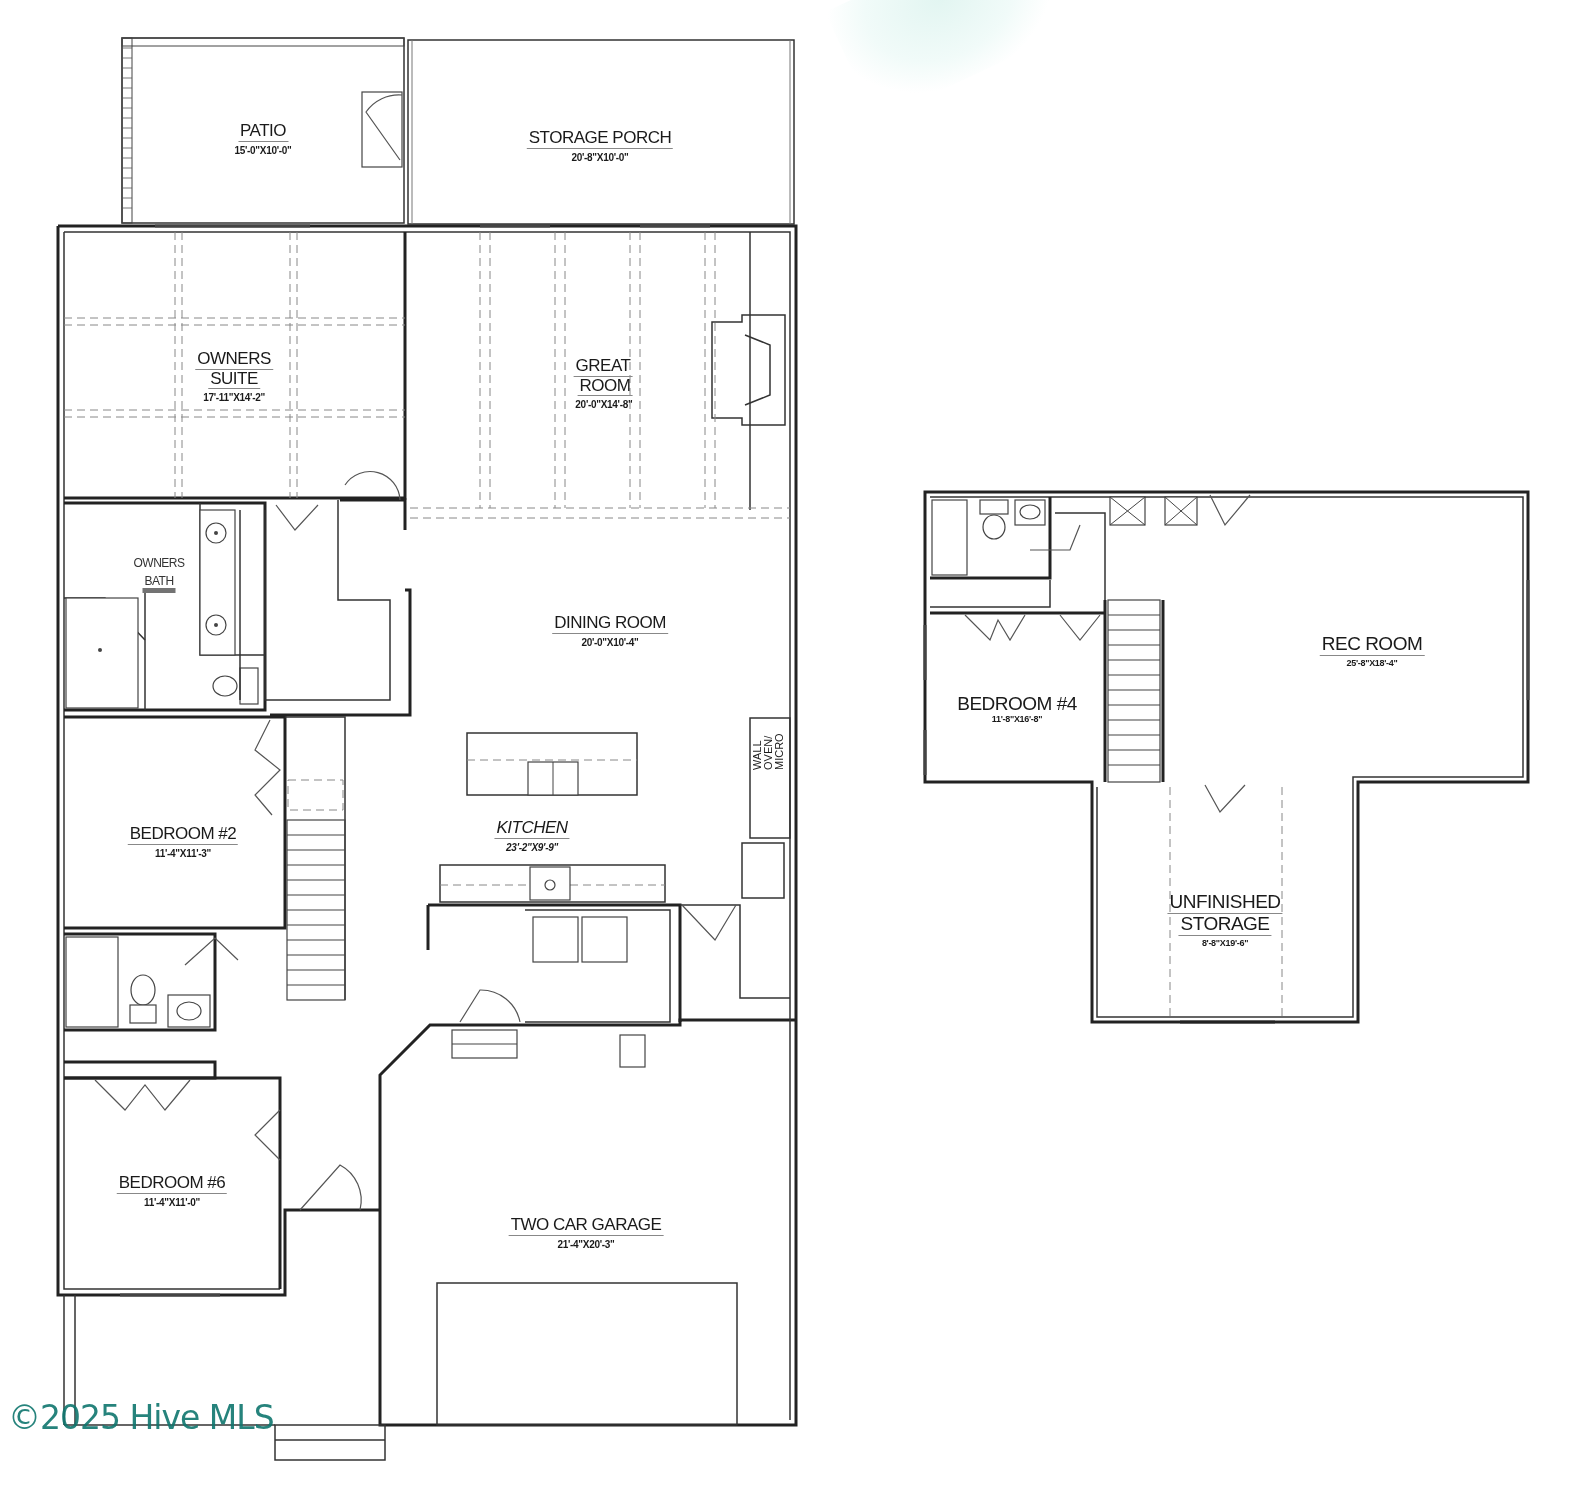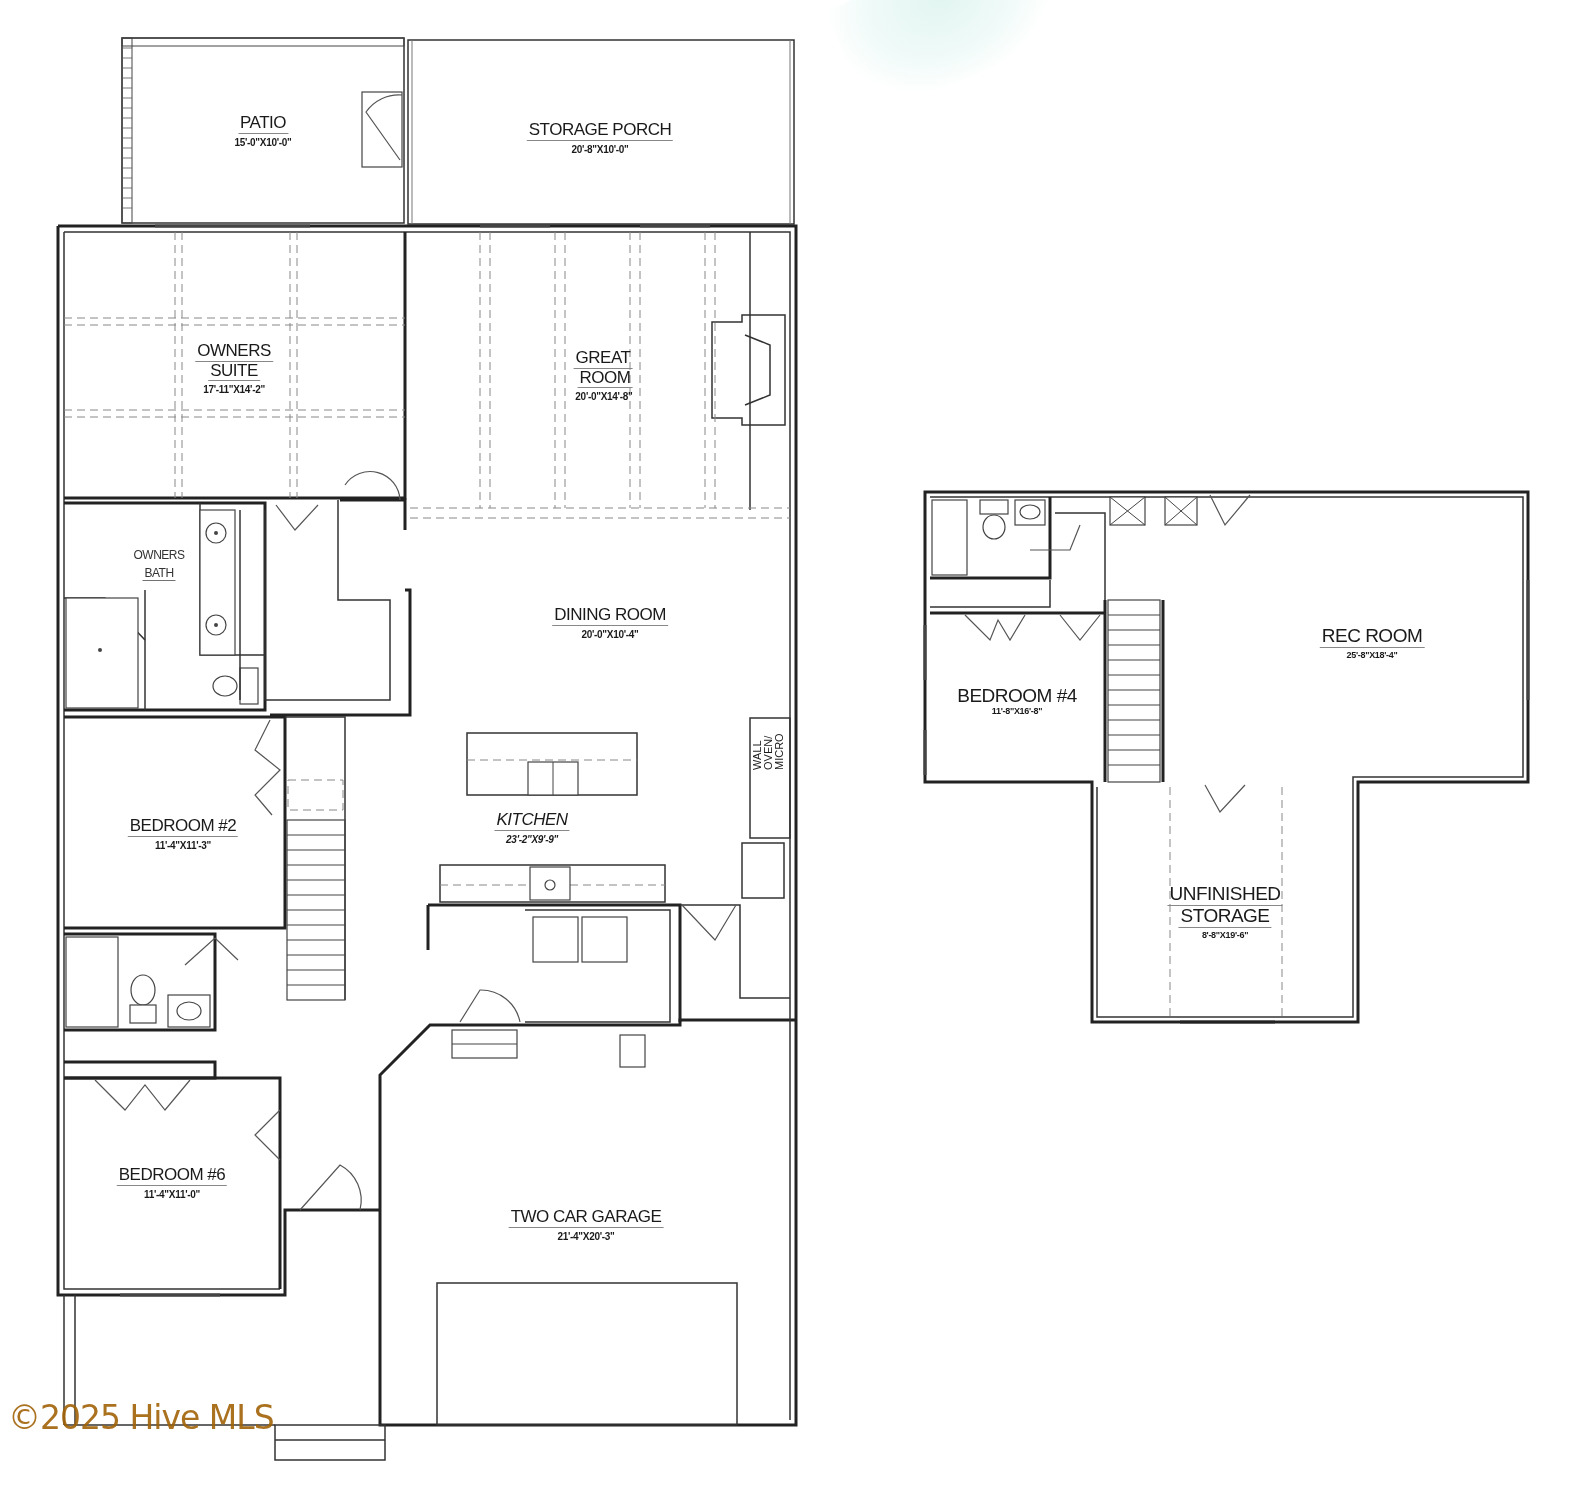--- a/index.html
+++ b/index.html
@@ -6,30 +6,30 @@
   body { width: 1585px; height: 1500px; position: relative; overflow: hidden;
          font-family: "Liberation Sans", sans-serif; color: #1a1a1a; }
   #plan { position: absolute; left: 0; top: 0; width: 1585px; height: 1500px; }
   .wall { fill: none; stroke: #222; stroke-width: 3; }
   .wall-thin { fill: none; stroke: #333; stroke-width: 1.5; }
   .dash { fill: none; stroke: #888; stroke-width: 1; stroke-dasharray: 8 5; }
   .fixture { fill: #fff; stroke: #444; stroke-width: 1.2; }
   .door { fill: none; stroke: #555; stroke-width: 1.2; }
   .stair { fill: none; stroke: #444; stroke-width: 1.2; }
   .label { position: absolute; text-align: center; transform: translateX(-50%);
-           white-space: nowrap; line-height: 1.1; }
+           white-space: nowrap; line-height: 1.1; margin-top: 8px; }
   .label .name { font-size: 17px; font-weight: 400; letter-spacing: -0.5px;
                  border-bottom: 1px solid #888; padding: 0 2px; display: inline-block; }
   .label .dim { font-size: 10px; font-weight: 700; letter-spacing: -0.3px; display: block; margin-top: 3px; }
   .label.small .name { font-size: 19px; }
   .label.small .dim { font-size: 9px; }
-  .label.tiny .name { font-size: 12px; color: #333; border-bottom: 1px solid #737373; }
+  .label.tiny .name { font-size: 12px; color: #333; border-bottom: 5px solid #737373; }
   .vert { position: absolute; font-size: 11px; transform: rotate(-90deg); transform-origin: left top;
           line-height: 1.0; white-space: pre; }
-  .watermark { position: absolute; left: 8px; top: 1398px; font-size: 33px; color: #a16207;
+  .watermark { position: absolute; left: 8px; top: 1398px; font-size: 33px; color: #0f766e;
                letter-spacing: -1px; opacity: 0.9; font-family: "DejaVu Sans", sans-serif; }
   .smear { position: absolute; left: 840px; top: -40px; width: 220px; height: 120px;
            background: radial-gradient(ellipse at 50% 30%, #e2f5f1 0%, #f1fbf9 50%, rgba(255,255,255,0) 75%);
            transform: rotate(-25deg); }
 </style>
 </head>
 <body>
 
 <div class="smear"></div>
 

